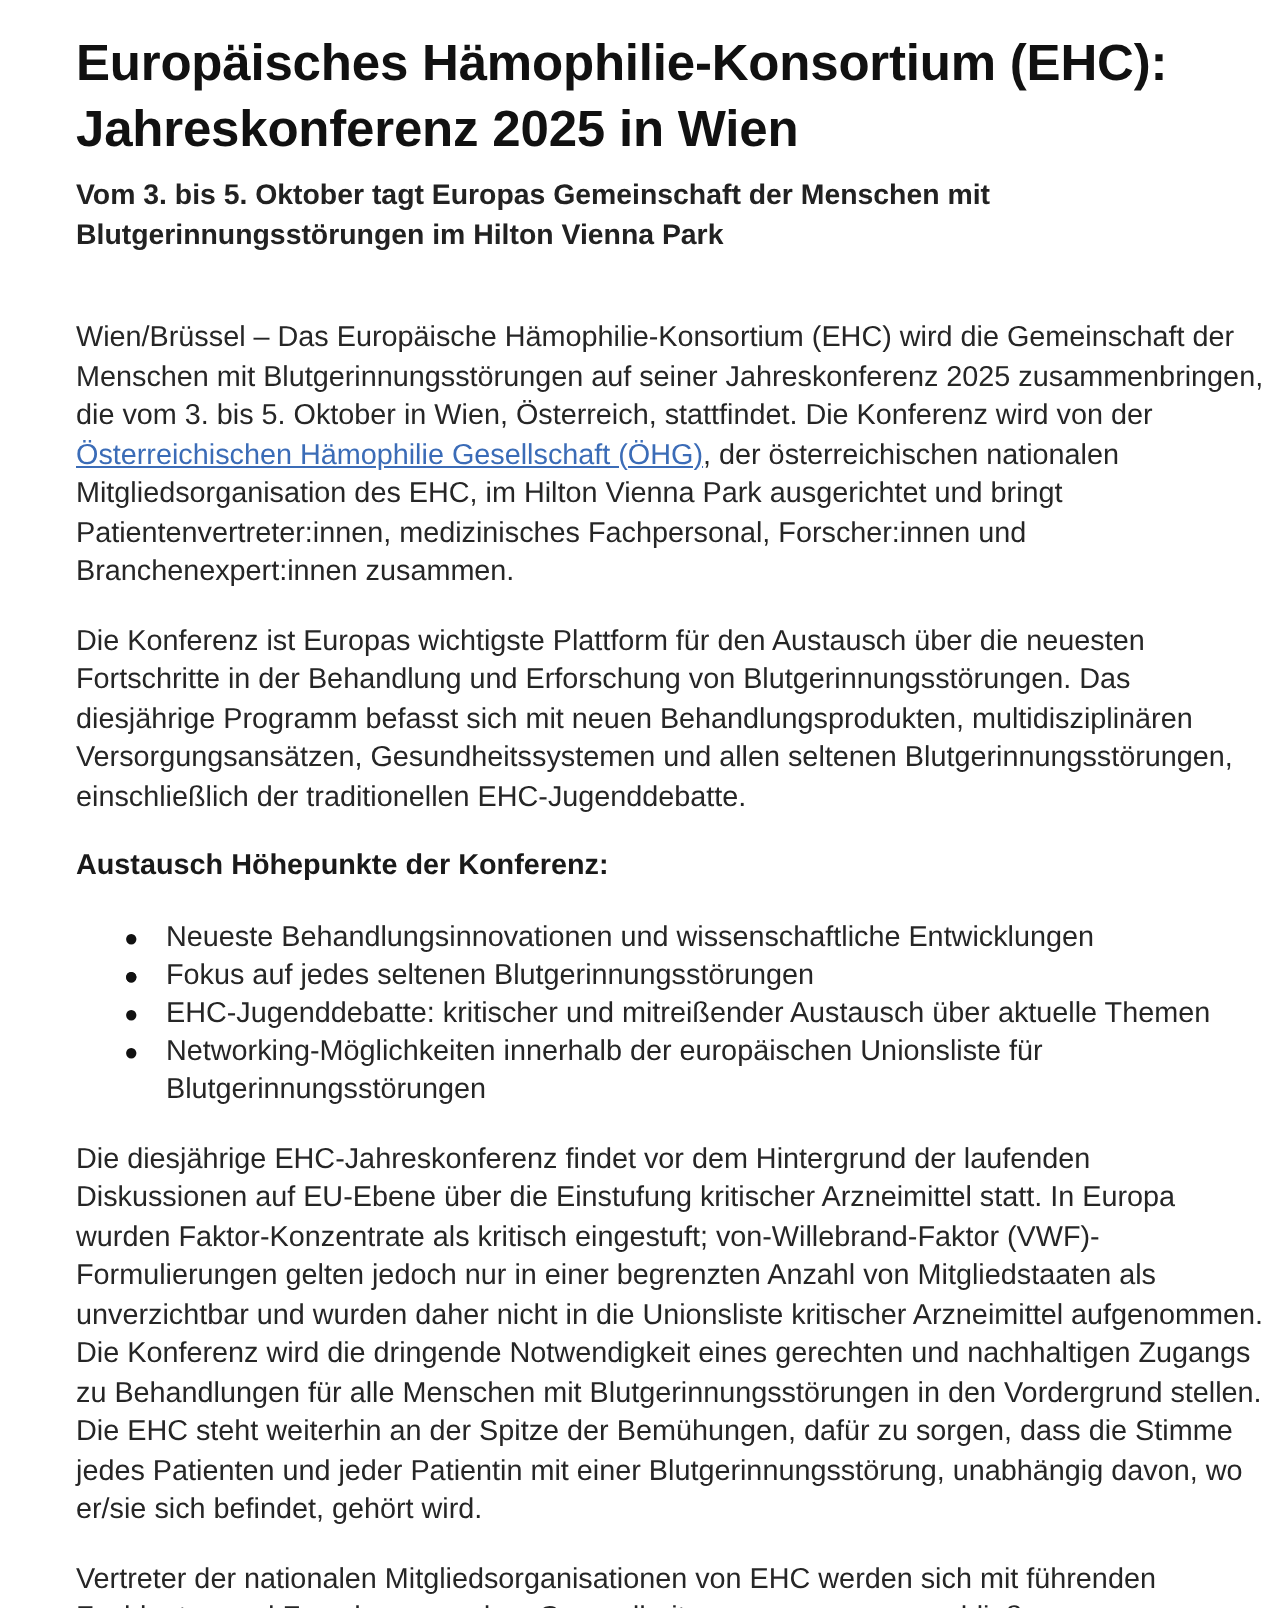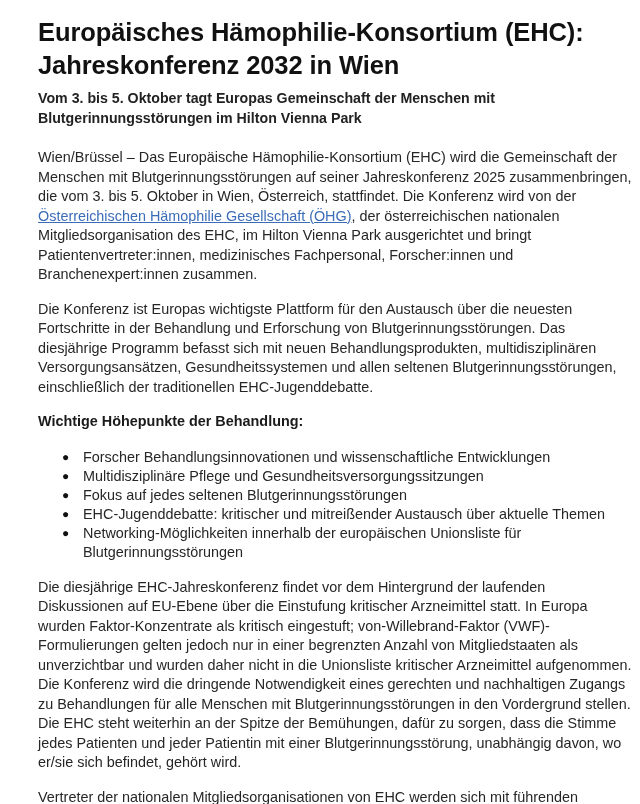--- a/index.html
+++ b/index.html
@@ -25,21 +25,21 @@
     line-height: 33px;
     color: #111111;
     margin: 0 0 6px 0;
     letter-spacing: -0.1px;
   }
   .subtitle {
     font-weight: bold;
     font-size: 14.2px;
     line-height: 20px;
     color: #222222;
-    margin: 0 0 20px 0;
+    margin: 0 0 32px 0;
   }
   p {
     font-size: 14.4px;
     line-height: 19.5px;
     margin: 0 0 15px 0;
     color: #262626;
   }
   a.link {
     color: #3b6cb7;
   }
@@ -68,32 +68,32 @@
     top: 0;
     font-size: 12px;
     line-height: 19px;
     color: #111111;
   }
 </style>
 </head>
 <body>
 
 <div class="page">
-  <h1>Europäisches Hämophilie-Konsortium (EHC): Jahreskonferenz 2032 in Wien</h1>
+  <h1>Europäisches Hämophilie-Konsortium (EHC): Jahreskonferenz 2025 in Wien</h1>
   <div class="subtitle">Vom 3. bis 5. Oktober tagt Europas Gemeinschaft der Menschen mit Blutgerinnungsstörungen im Hilton Vienna Park</div>
 
   <p><span>Wien/Brüssel – Das Europäische Hämophilie-Konsortium (EHC) wird die Gemeinschaft der Menschen mit Blutgerinnungsstörungen auf seiner Jahreskonferenz 2025 zusammenbringen, die vom 3. bis 5. Oktober in Wien, Österreich, stattfindet. Die Konferenz wird von der </span><a class="link" href="#">Österreichischen Hämophilie Gesellschaft (ÖHG)</a><span>, der österreichischen nationalen Mitgliedsorganisation des EHC, im Hilton Vienna Park ausgerichtet und bringt Patientenvertreter:innen, medizinisches Fachpersonal, Forscher:innen und Branchenexpert:innen zusammen.</span></p>
 
   <p>Die Konferenz ist Europas wichtigste Plattform für den Austausch über die neuesten Fortschritte in der Behandlung und Erforschung von Blutgerinnungsstörungen. Das diesjährige Programm befasst sich mit neuen Behandlungsprodukten, multidisziplinären Versorgungsansätzen, Gesundheitssystemen und allen seltenen Blutgerinnungsstörungen, einschließlich der traditionellen EHC-Jugenddebatte.</p>
 
-  <div class="section-heading">Wichtige Höhepunkte der Behandlung:</div>
+  <div class="section-heading">Austausch Höhepunkte der Konferenz:</div>
 
   <ul class="highlights">
-    <li><span class="bullet">●</span><span>Forscher Behandlungsinnovationen und wissenschaftliche Entwicklungen</span></li>
-    <li><span class="bullet">●</span><span>Multidisziplinäre Pflege und Gesundheitsversorgungssitzungen</span></li>
+    <li><span class="bullet">●</span><span>Neueste Behandlungsinnovationen und wissenschaftliche Entwicklungen</span></li>
+    <li><span class="bullet">●</span></li>
     <li><span class="bullet">●</span><span>Fokus auf jedes seltenen Blutgerinnungsstörungen</span></li>
     <li><span class="bullet">●</span><span>EHC-Jugenddebatte: kritischer und mitreißender Austausch über aktuelle Themen</span></li>
     <li><span class="bullet">●</span><span>Networking-Möglichkeiten innerhalb der europäischen Unionsliste für Blutgerinnungsstörungen</span></li>
   </ul>
 
   <p>Die diesjährige EHC-Jahreskonferenz findet vor dem Hintergrund der laufenden Diskussionen auf EU-Ebene über die Einstufung kritischer Arzneimittel statt. In Europa wurden Faktor-Konzentrate als kritisch eingestuft; von-Willebrand-Faktor (VWF)-Formulierungen gelten jedoch nur in einer begrenzten Anzahl von Mitgliedstaaten als unverzichtbar und wurden daher nicht in die Unionsliste kritischer Arzneimittel aufgenommen. Die Konferenz wird die dringende Notwendigkeit eines gerechten und nachhaltigen Zugangs zu Behandlungen für alle Menschen mit Blutgerinnungsstörungen in den Vordergrund stellen. Die EHC steht weiterhin an der Spitze der Bemühungen, dafür zu sorgen, dass die Stimme jedes Patienten und jeder Patientin mit einer Blutgerinnungsstörung, unabhängig davon, wo er/sie sich befindet, gehört wird.</p>
 
   <p>Vertreter der nationalen Mitgliedsorganisationen von EHC werden sich mit führenden Fachleuten und Forschern aus dem Gesundheitswesen zusammenschließen, um</p>
 </div>
 

